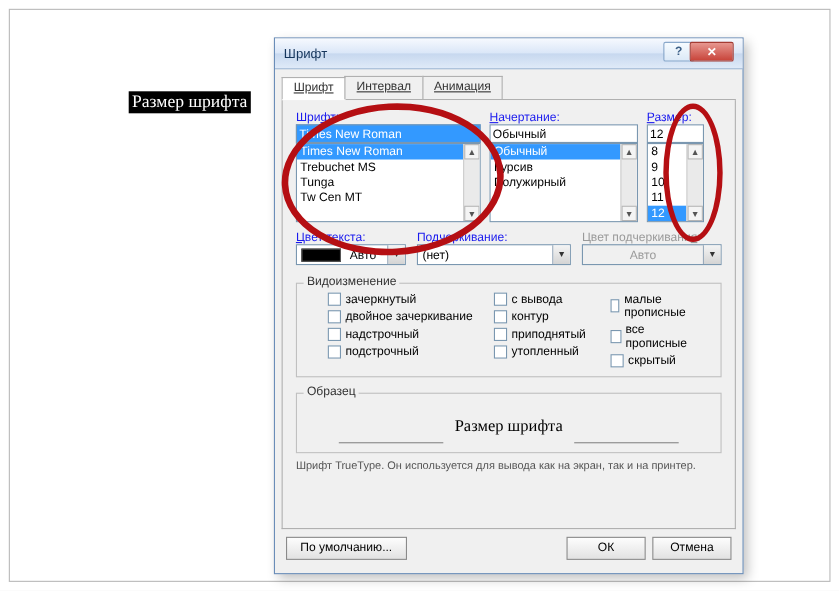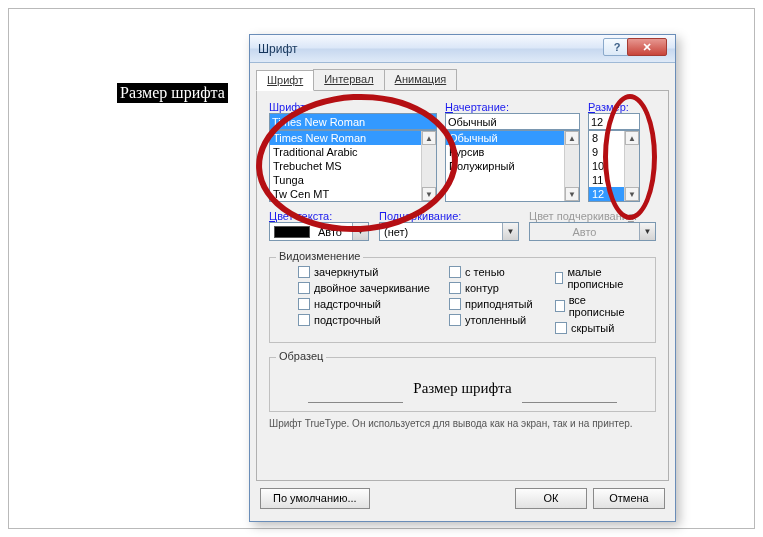--- a/index.html
+++ b/index.html
@@ -159,21 +159,20 @@
 
     <div class="tab-content">
 
       <div style="display:flex; gap:8px;">
         <div style="flex:0 0 168px;">
           <div class="lbl">Шри<u>ф</u>т:</div>
           <input class="txt-in sel-highlight" style="color: rgb(255, 255, 255); background: rgb(51, 153, 255);" value="Times New Roman">
           <div class="listbox" style="height:72px;">
             <div class="list-inner">
               <div class="list-item selected">Times New Roman</div>
-              <div class="list-item">Traditional Arabic</div>
               <div class="list-item">Trebuchet MS</div>
               <div class="list-item">Tunga</div>
               <div class="list-item">Tw Cen MT</div>
             </div>
             <div class="scrollbar">
               <div class="sb-btn">▲</div>
               <div class="sb-btn">▼</div>
             </div>
           </div>
         </div>
@@ -257,21 +256,21 @@
                 <span>надстрочный</span>
               </label>
             <label class="chk">
                 <span class="box"></span>
                 <span>подстрочный</span>
               </label>
           </div>
           <div style="flex:0 0 100px; display:flex; flex-direction:column; gap:4px;">
             <label class="chk">
                 <span class="box"></span>
-                <span>с тенью</span>
+                <span>с вывода</span>
               </label>
             <label class="chk">
                 <span class="box"></span>
                 <span>контур</span>
               </label>
             <label class="chk">
                 <span class="box"></span>
                 <span>приподнятый</span>
               </label>
             <label class="chk">

